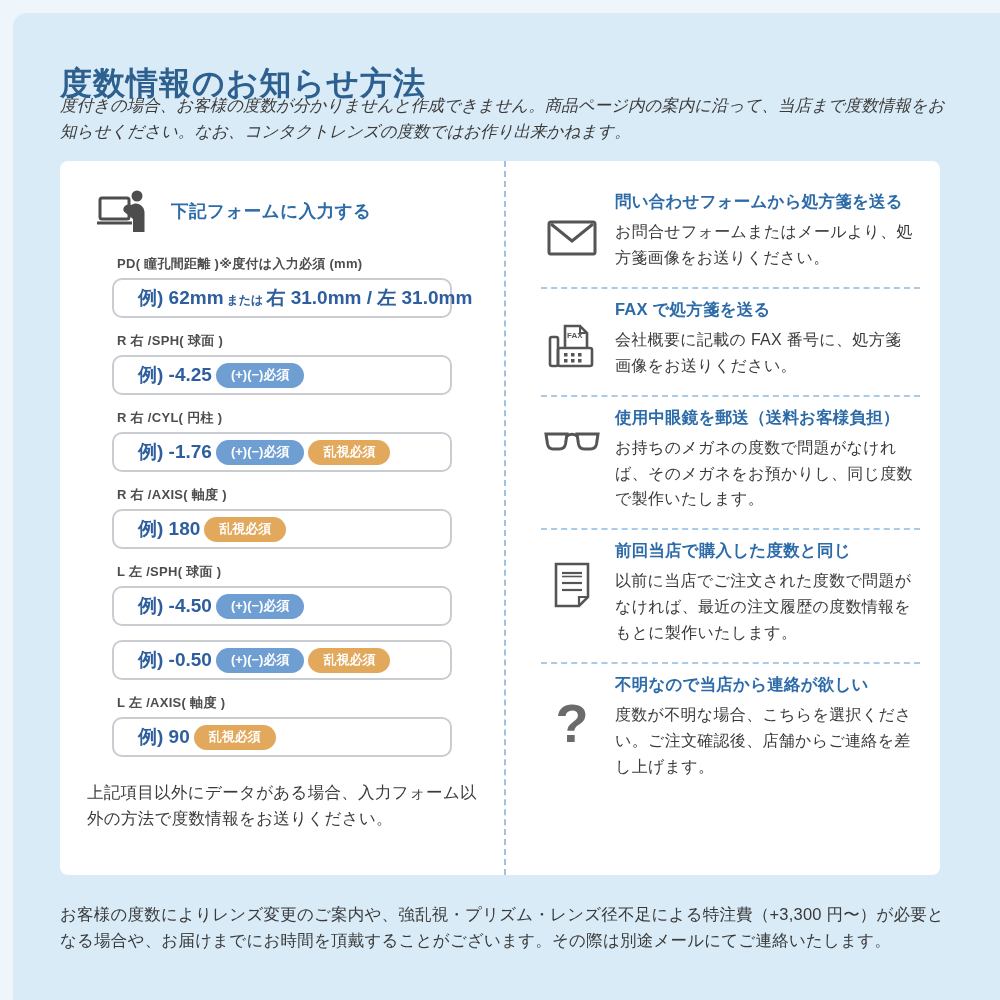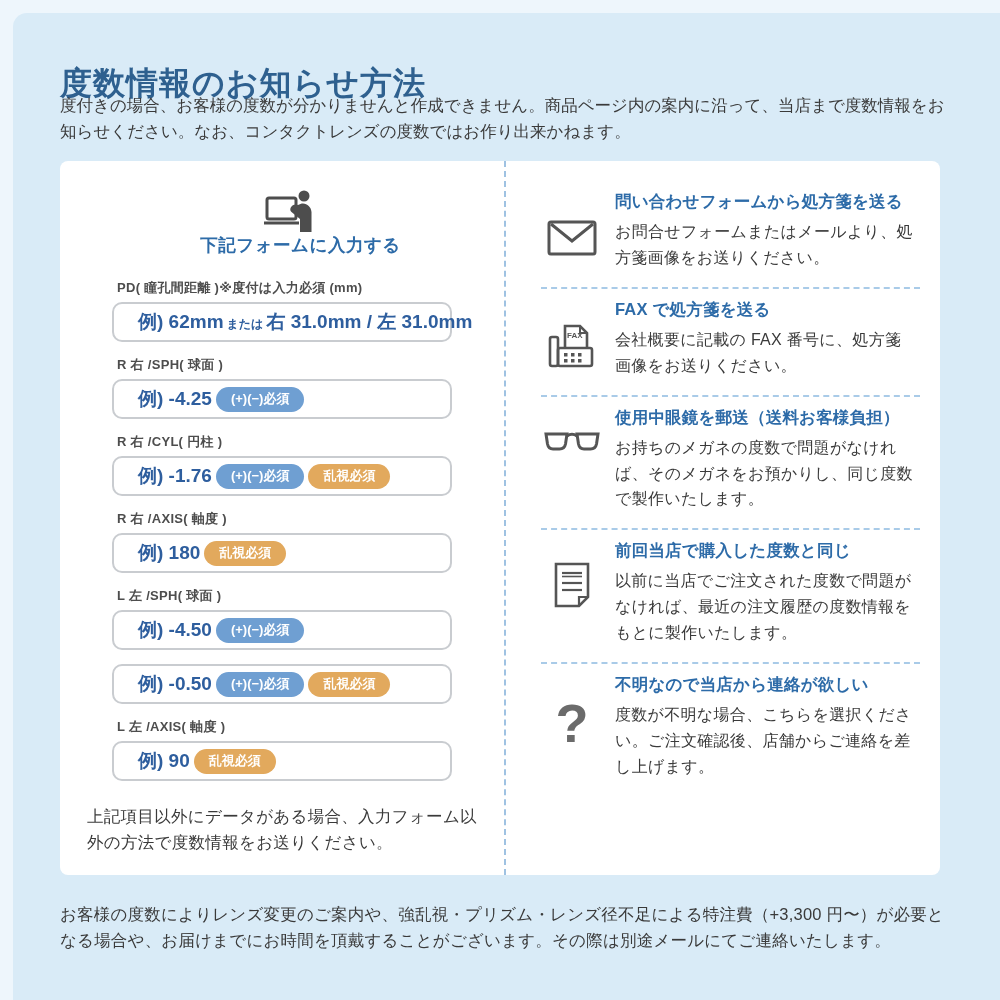--- a/index.html
+++ b/index.html
@@ -17,38 +17,38 @@
     border-top-left-radius:14px;
   }
   .content { position:absolute; top:13px; left:13px; right:0; bottom:0; }
 
   .page-title {
     position:absolute; left:47px; top:49px;
     font-size:32px; font-weight:bold; color:#2e608f; letter-spacing:1px;
   }
   .intro {
     position:absolute; left:47px; top:80px; width:900px;
-    font-size:16.5px; line-height:1.55; color:#3a3a3a;
+    font-size:16.5px; line-height:1.55; color:#3a3a3a;font-style:italic;
   }
 
   .card {
     position:absolute; left:47px; top:148px; width:880px; height:714px;
     background:#ffffff; border-radius:8px;
     display:flex;
   }
   .col-left {
     width:446px; padding:28px 22px 0 25px;
     border-right:2px dashed #9fc2e2;
   }
   .col-right {
     flex:1; padding:24px 20px 0 35px;
   }
 
   
-  .form-header { display:flex; align-items:center; margin-left:12px;flex-direction:column; }
+  .form-header { display:flex; align-items:center; margin-left:12px; }
   .form-header .hicon { width:52px; height:44px; flex:0 0 auto; }
   .form-header .htext {
     margin-left:22px; font-size:17.5px; font-weight:bold; color:#2d6ba8;
     letter-spacing:0.5px;
   }
   .form-instruction { margin-top:14px; font-size:16px; color:#3a3a3a; letter-spacing:0.5px; }
 
   .form-rows { margin-top:22px; }
   .f-label {
     margin:0 0 5px 32px; font-size:13px; font-weight:bold; color:#4d4d4d;

